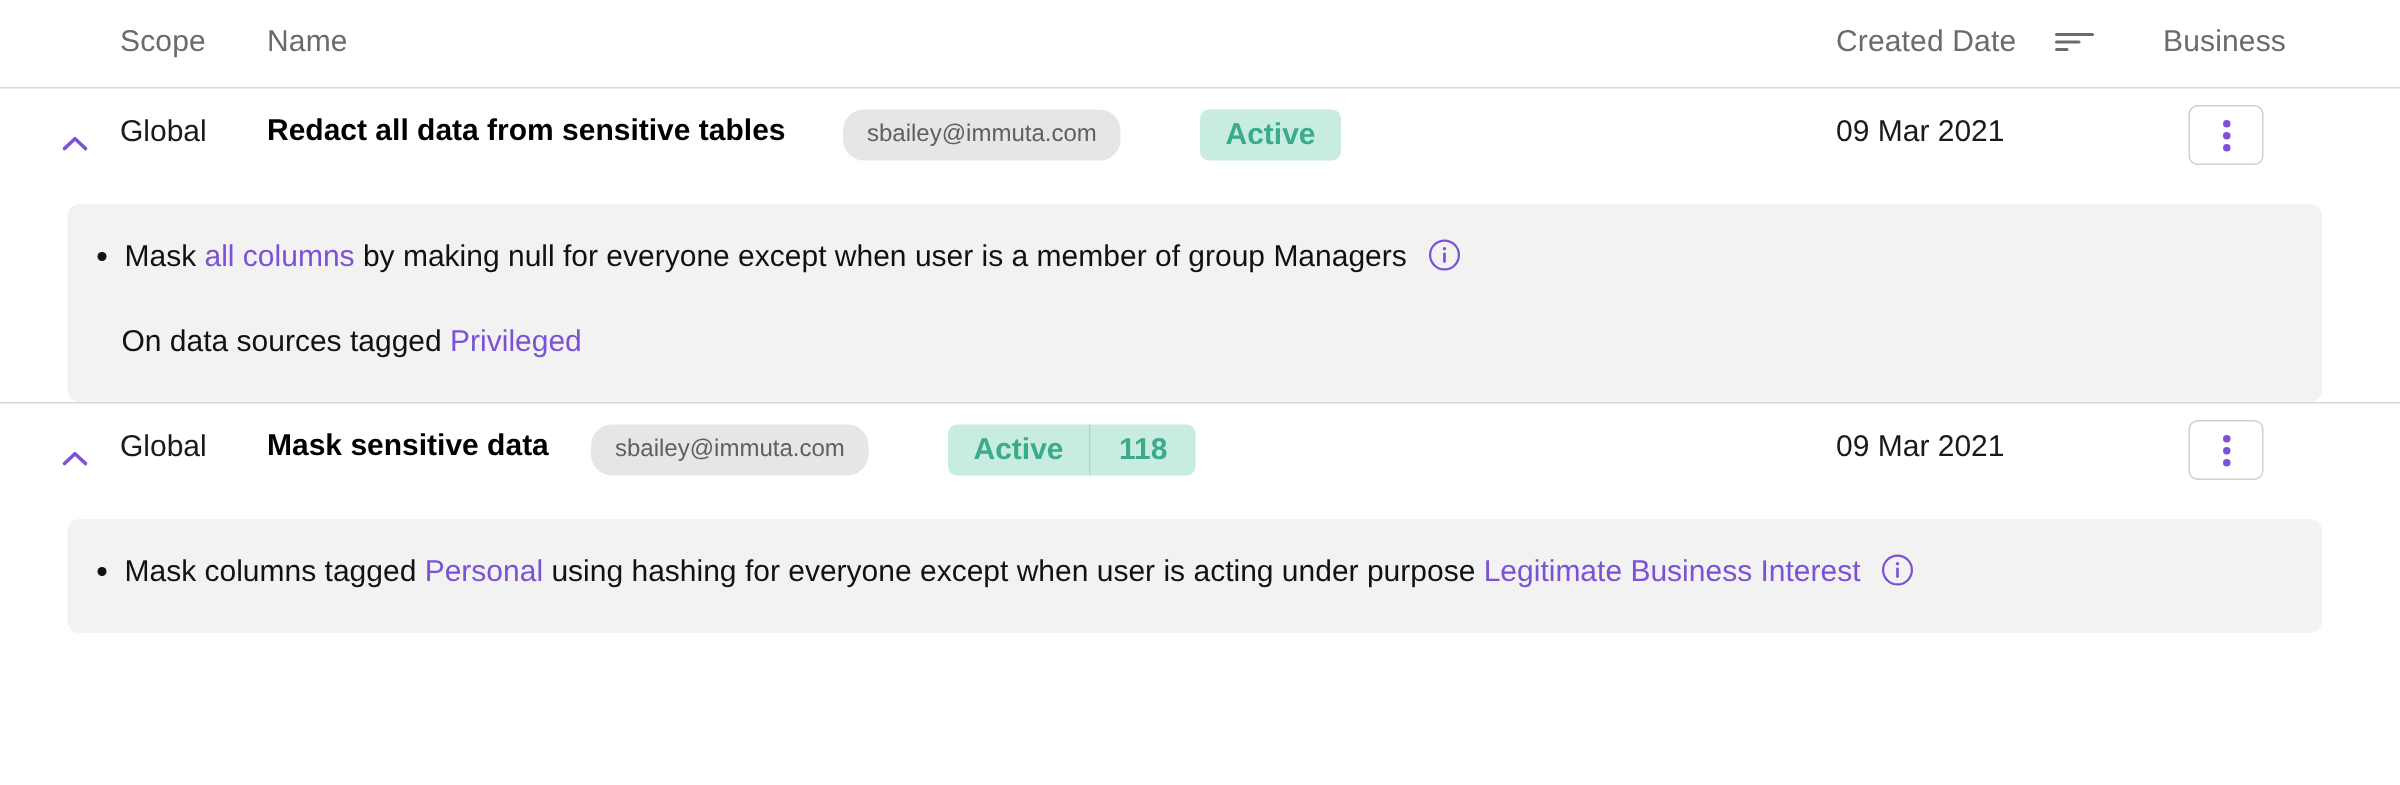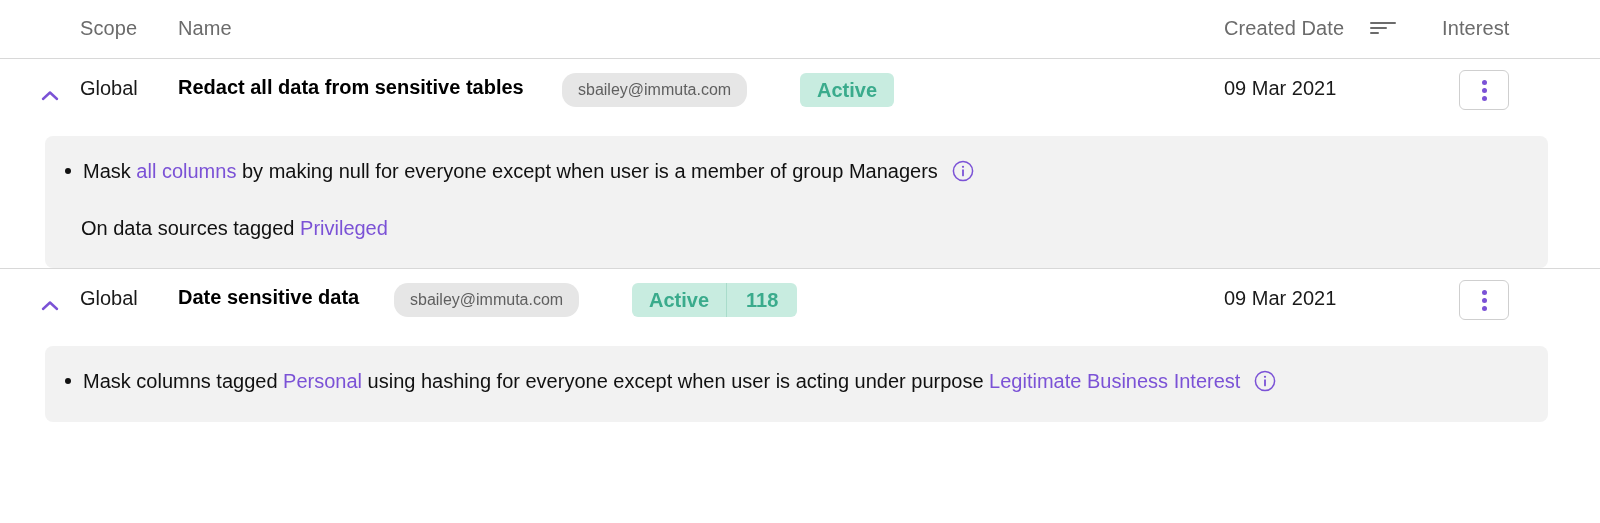--- a/index.html
+++ b/index.html
@@ -221,21 +221,21 @@
 
   <div class="table-header">
     <div class="th th-scope">Scope</div>
     <div class="th th-name">Name</div>
     <div class="th th-created">Created Date</div>
     <div class="sort-icon">
       <i></i>
         <i></i>
         <i></i>
     </div>
-    <div class="th th-actions">Interest</div>
+    <div class="th th-actions">Business</div>
   </div>
 
   <div class="policy-row">
     <div class="row-main">
 
       <div class="chevron">
         <svg width="20" height="14" viewBox="0 0 20 14">
           <polyline points="3,10 10,3.5 17,10" fill="none" stroke="#7b52d6" stroke-width="2.4" stroke-linecap="round" stroke-linejoin="round"></polyline>
         </svg>
       </div>
@@ -274,21 +274,21 @@
   <div class="policy-row">
     <div class="row-main">
 
       <div class="chevron">
         <svg width="20" height="14" viewBox="0 0 20 14">
           <polyline points="3,10 10,3.5 17,10" fill="none" stroke="#7b52d6" stroke-width="2.4" stroke-linecap="round" stroke-linejoin="round"></polyline>
         </svg>
       </div>
 
       <div class="scope-cell">Global</div>
-      <div class="name-cell">Date sensitive data</div>
+      <div class="name-cell">Mask sensitive data</div>
 
       <div class="owner-badge" style="left:394px;">sbailey@immuta.com</div>
 
       <div class="status-badge" style="left:632px;">
         <span class="status-label">Active</span>
         <span class="status-count">118</span>
       </div>
 
       <div class="date-cell">09 Mar 2021</div>
 

